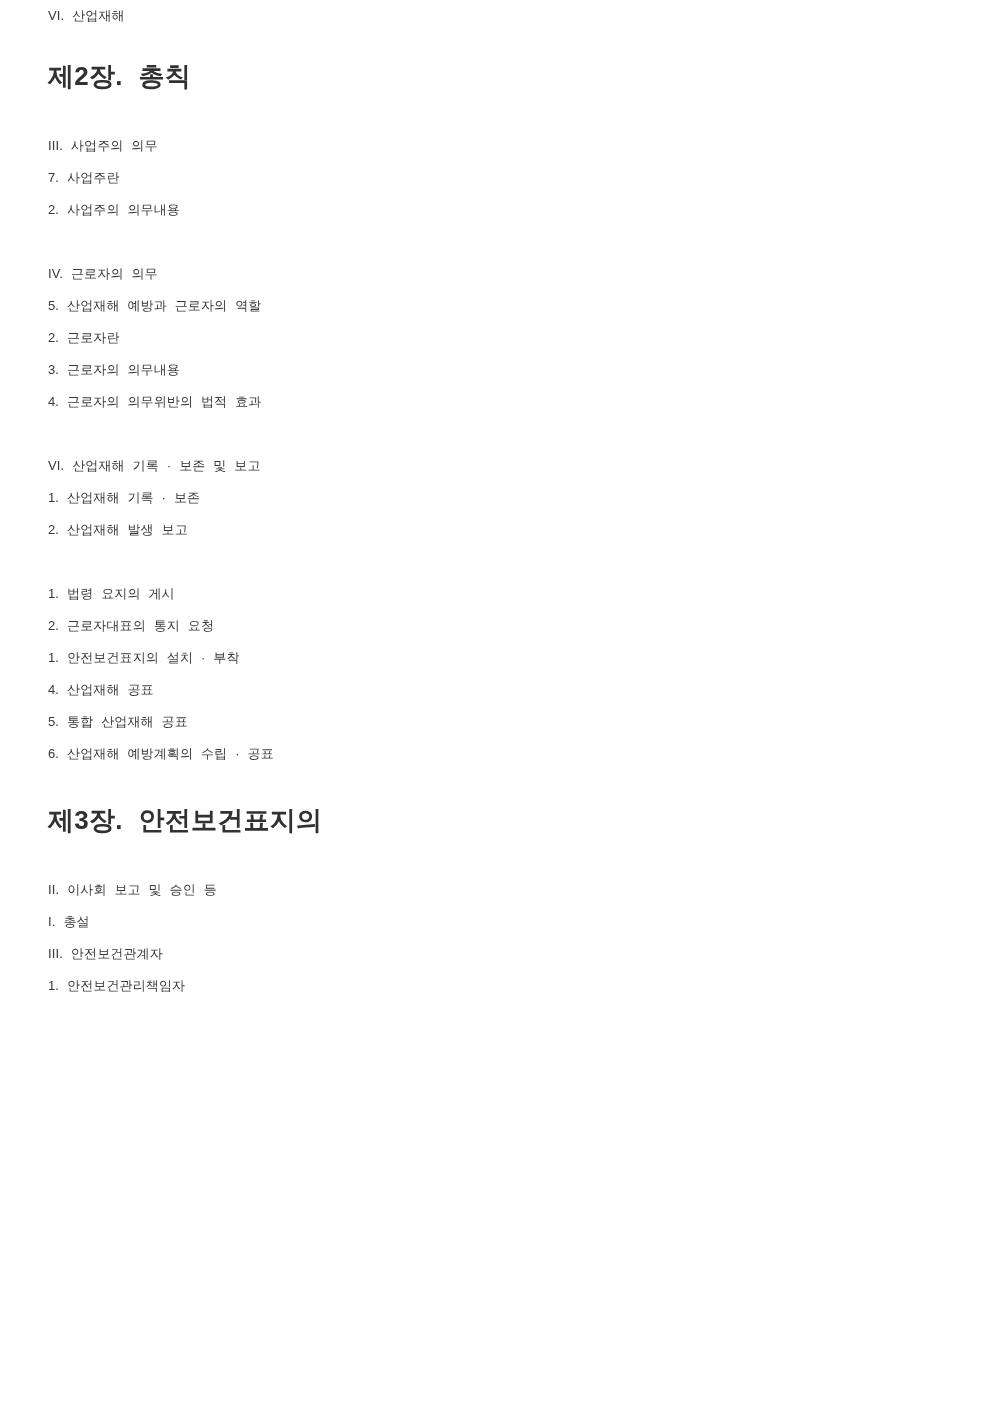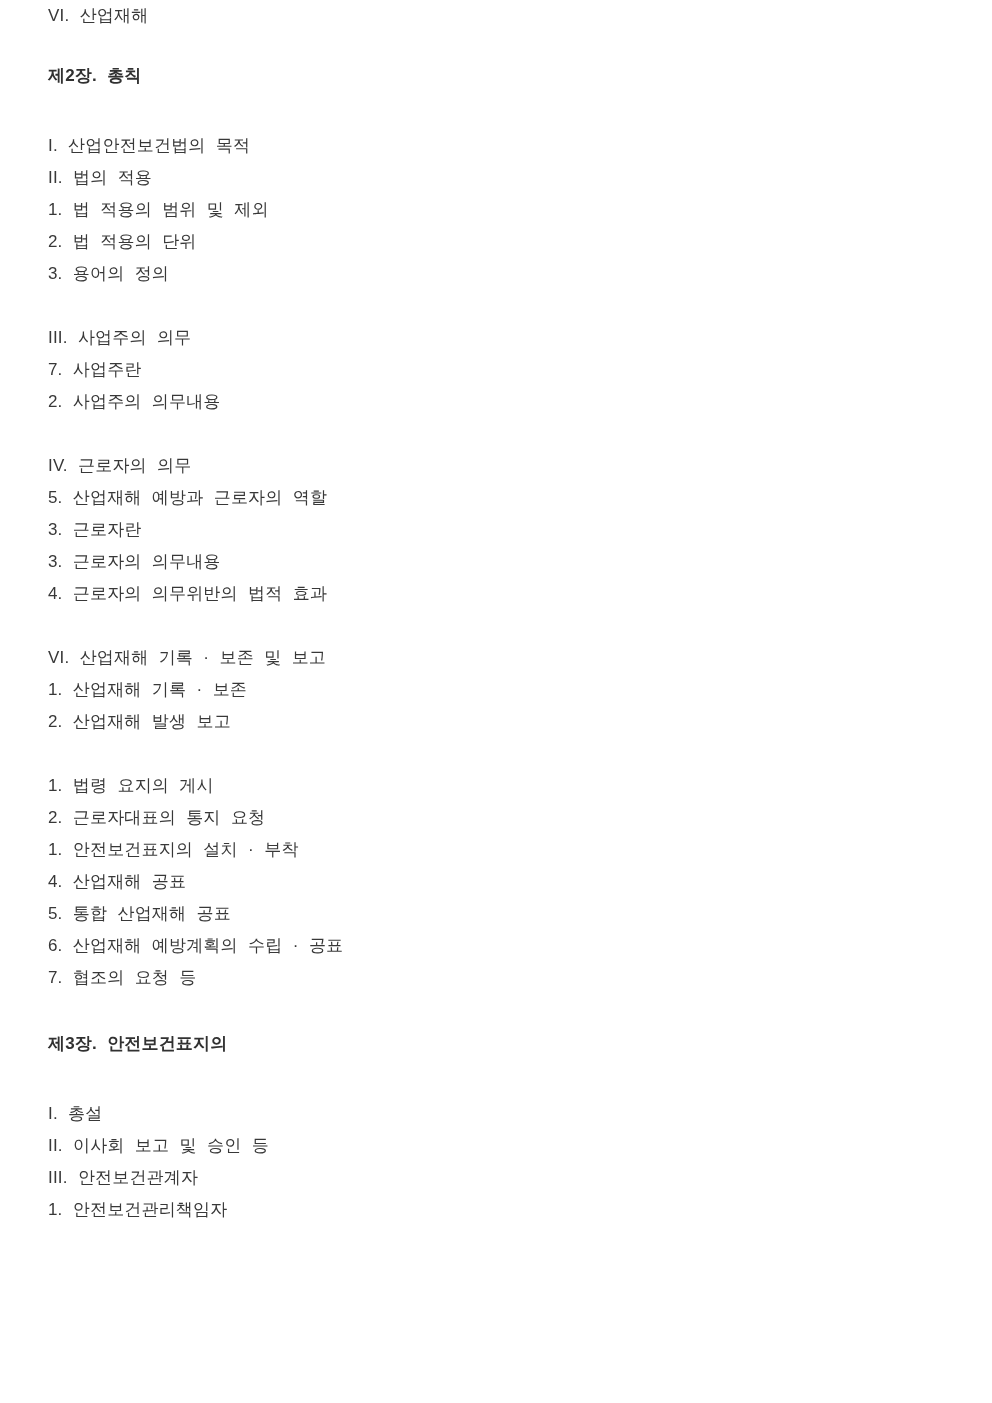--- a/index.html
+++ b/index.html
@@ -11,28 +11,28 @@
     width: 992px;
     min-height: 1403px;
     font-family: "Liberation Sans", "DejaVu Sans", sans-serif;
     color: #383838;
     box-sizing: border-box;
   }
   .page {
     padding: 0 40px 0 48px;
   }
   .toc-line {
-    font-size: 17px;
+    font-size: 13px;
     line-height: 32px;
     word-spacing: 0.32em;
     letter-spacing: 0.01em;
     white-space: pre-wrap;
   }
   .chapter-heading {
-    font-size: 17px;
+    font-size: 26px;
     font-weight: 700;
     line-height: 36px;
     margin: 26px 0 36px 0;
     color: #313131;
     word-spacing: 0.32em;
     letter-spacing: 0.01em;
   }
   .toc-group {
     margin: 0 0 32px 0;
   }
@@ -42,60 +42,52 @@
 <body>
 
 <main class="page">
 
   <div class="toc-line">VI. 산업재해</div>
 
   <section>
     <h2 class="chapter-heading">제2장. 총칙</h2>
     <div>
         <div class="toc-group">
-          <div class="toc-line">I. 산업안전보건법의 목적</div>
-          <div class="toc-line">II. 법의 적용</div>
-          <div class="toc-line">1. 법 적용의 범위 및 제외</div>
-          <div class="toc-line">2. 법 적용의 단위</div>
-          <div class="toc-line">3. 용어의 정의</div>
-        </div>
-        <div class="toc-group">
           <div class="toc-line">III. 사업주의 의무</div>
           <div class="toc-line">7. 사업주란</div>
           <div class="toc-line">2. 사업주의 의무내용</div>
         </div>
         <div class="toc-group">
           <div class="toc-line">IV. 근로자의 의무</div>
           <div class="toc-line">5. 산업재해 예방과 근로자의 역할</div>
-          <div class="toc-line">3. 근로자란</div>
+          <div class="toc-line">2. 근로자란</div>
           <div class="toc-line">3. 근로자의 의무내용</div>
           <div class="toc-line">4. 근로자의 의무위반의 법적 효과</div>
         </div>
         <div class="toc-group">
           <div class="toc-line">VI. 산업재해 기록 · 보존 및 보고</div>
           <div class="toc-line">1. 산업재해 기록 · 보존</div>
           <div class="toc-line">2. 산업재해 발생 보고</div>
         </div>
         <div class="toc-group">
           <div class="toc-line">1. 법령 요지의 게시</div>
           <div class="toc-line">2. 근로자대표의 통지 요청</div>
           <div class="toc-line">1. 안전보건표지의 설치 · 부착</div>
           <div class="toc-line">4. 산업재해 공표</div>
           <div class="toc-line">5. 통합 산업재해 공표</div>
           <div class="toc-line">6. 산업재해 예방계획의 수립 · 공표</div>
-          <div class="toc-line">7. 협조의 요청 등</div>
         </div>
       </div>
   </section>
 
   <section>
     <h2 class="chapter-heading">제3장. 안전보건표지의</h2>
     <div>
         <div class="toc-group">
+          <div class="toc-line">II. 이사회 보고 및 승인 등</div>
           <div class="toc-line">I. 총설</div>
-          <div class="toc-line">II. 이사회 보고 및 승인 등</div>
           <div class="toc-line">III. 안전보건관계자</div>
           <div class="toc-line">1. 안전보건관리책임자</div>
         </div>
       </div>
   </section>
 
 </main>
 
 </body></html>

